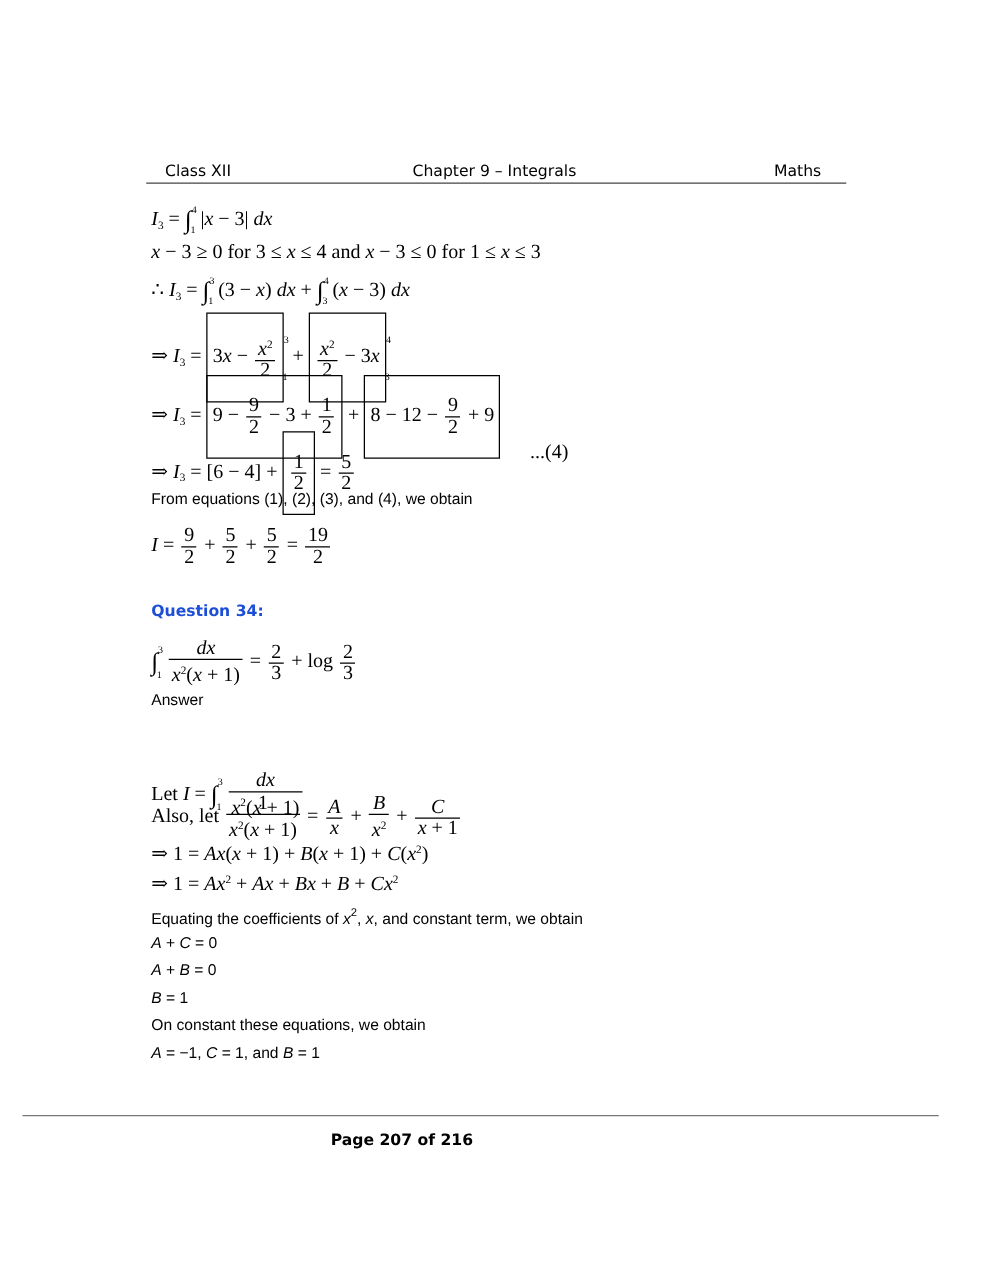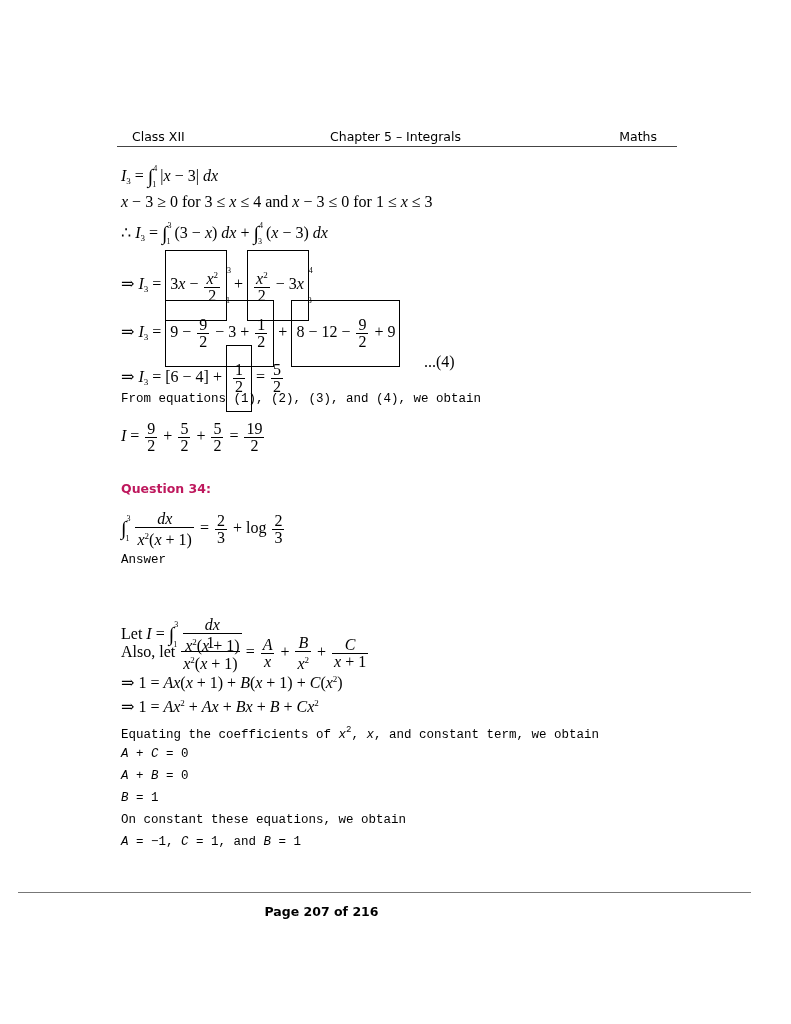--- a/index.html
+++ b/index.html
@@ -7,43 +7,43 @@
 
   .header { position: absolute; left: 117px; top: 129px; width: 560px; height: 18px; font-size: 12.5px; font-family: "DejaVu Sans", sans-serif; }
   .header span { position: absolute; top: 0; }
   .h-left { left: 15px; }
   .h-center { left: 213px; }
   .h-right { right: 20px; }
   .header-rule { position: absolute; left: 117px; top: 146px; width: 560px; height: 1px; background: #444; }
 
   .line { position: absolute; left: 121px; white-space: nowrap; }
   .m { font-family: "Liberation Serif", "DejaVu Serif", serif; font-size: 16px; }
-  .t { font-family: Liberation Mono, monospace; font-size: 12.5px; }
+  .t { font-family: Liberation Sans, sans-serif; font-size: 12.5px; }
   i { font-style: italic; }
   .intg { font-size: 20px; position: relative; top: 2px; }
   .lim { font-size: 8px; position: relative; }
   .sup { font-size: 9px; vertical-align: 6px; }
   .sub { font-size: 9px; vertical-align: -3px; }
 
   .frac { display: inline-block; vertical-align: middle; text-align: center; margin: 8px 2px; }
   .frac .n { display: block; border-bottom: 1px solid #000; padding: 0 2px; line-height: 16px; }
   .frac .d { display: block; padding: 0 2px; line-height: 16px; }
   .br { display: inline-block; vertical-align: middle; border: 1px solid #000; border-left-width: 1.5px; border-right-width: 1.5px; padding: 8px 4px; }
 
-  .q-title { position: absolute; left: 121px; top: 481px; font-family: "DejaVu Sans", sans-serif; font-weight: bold; font-size: 12.5px; color: #be185d; }
+  .q-title { position: absolute; left: 121px; top: 481px; font-family: "DejaVu Sans", sans-serif; font-weight: bold; font-size: 12.5px; color: #1d4ed8; }
 
   .footer-rule { position: absolute; left: 18px; top: 892px; width: 733px; height: 1px; background: #777; }
   .footer { position: absolute; left: 0; top: 904px; width: 643px; text-align: center; font-family: "DejaVu Sans", sans-serif; font-weight: bold; font-size: 12.5px; }
 </style>
 </head>
 <body>
 
 <div class="header">
   <span class="h-left">Class XII</span>
-  <span class="h-center">Chapter 5 – Integrals</span>
+  <span class="h-center">Chapter 9 – Integrals</span>
   <span class="h-right">Maths</span>
 </div>
 <div class="header-rule"></div>
 
 <div class="line m" style="top:163px">
   <i>I</i><span class="sub">3</span> = <span class="intg">∫</span><span class="lim" style="top:-10px">4</span><span class="lim" style="top:6px;margin-left:-5px">1</span> |<i>x</i> − 3| <i>dx</i>
 </div>
 
 <div class="line m" style="top:193px">
   <i>x</i> − 3 ≥ 0 for 3 ≤ <i>x</i> ≤ 4 and <i>x</i> − 3 ≤ 0 for 1 ≤ <i>x</i> ≤ 3

